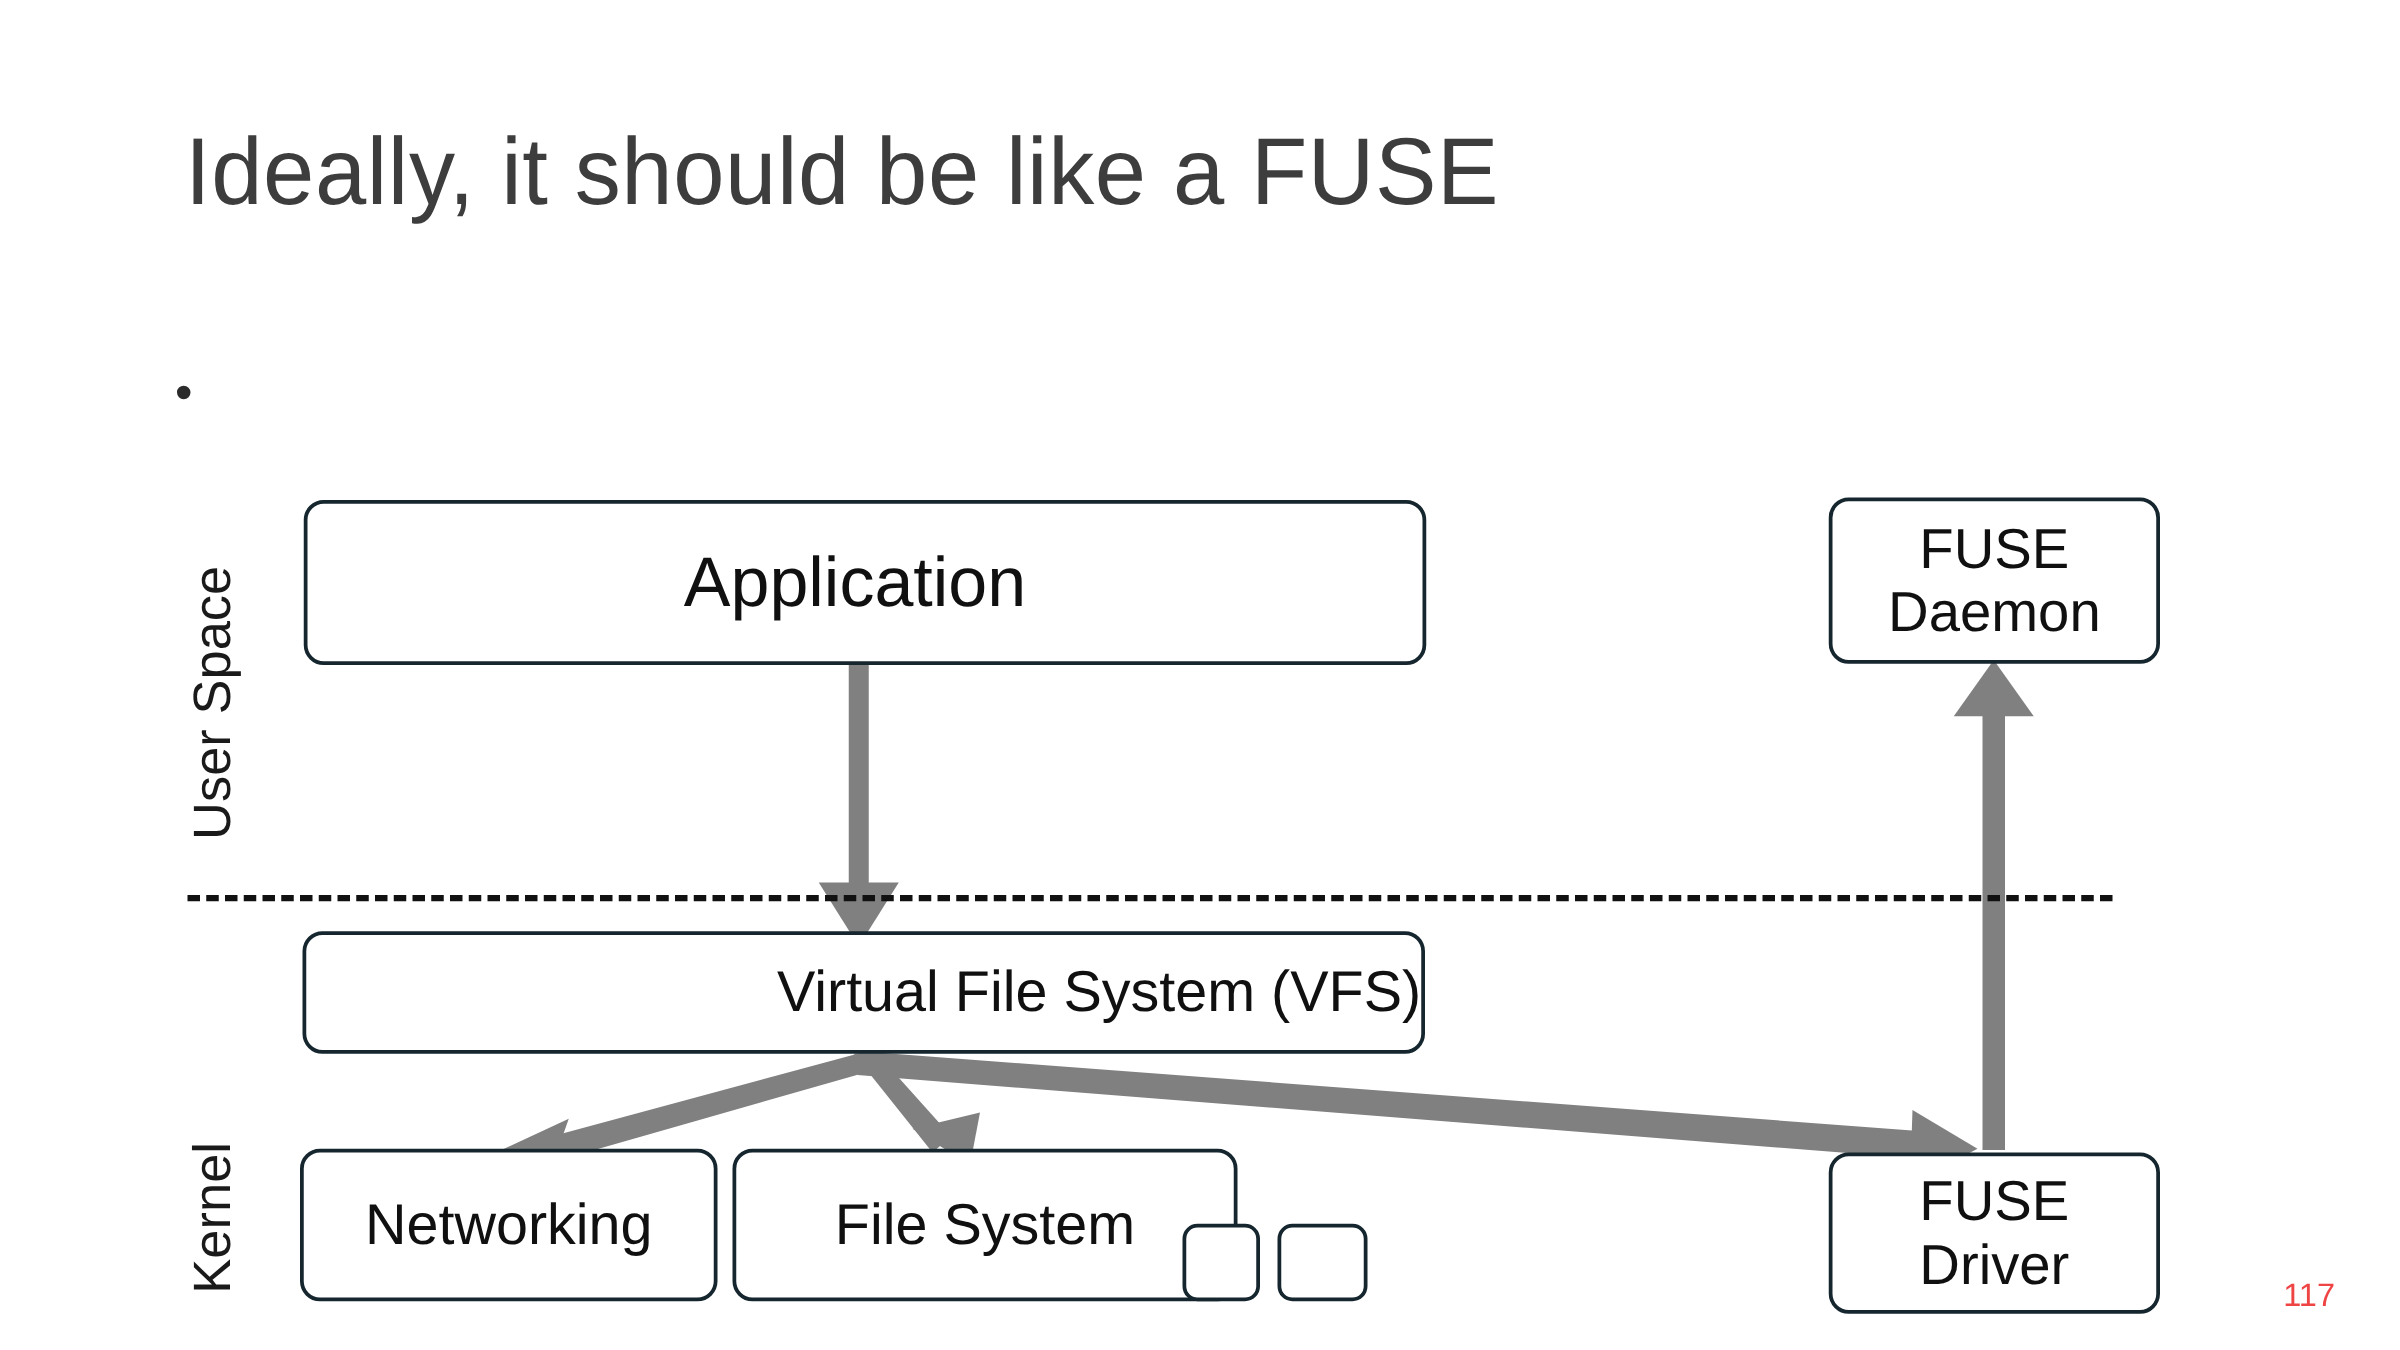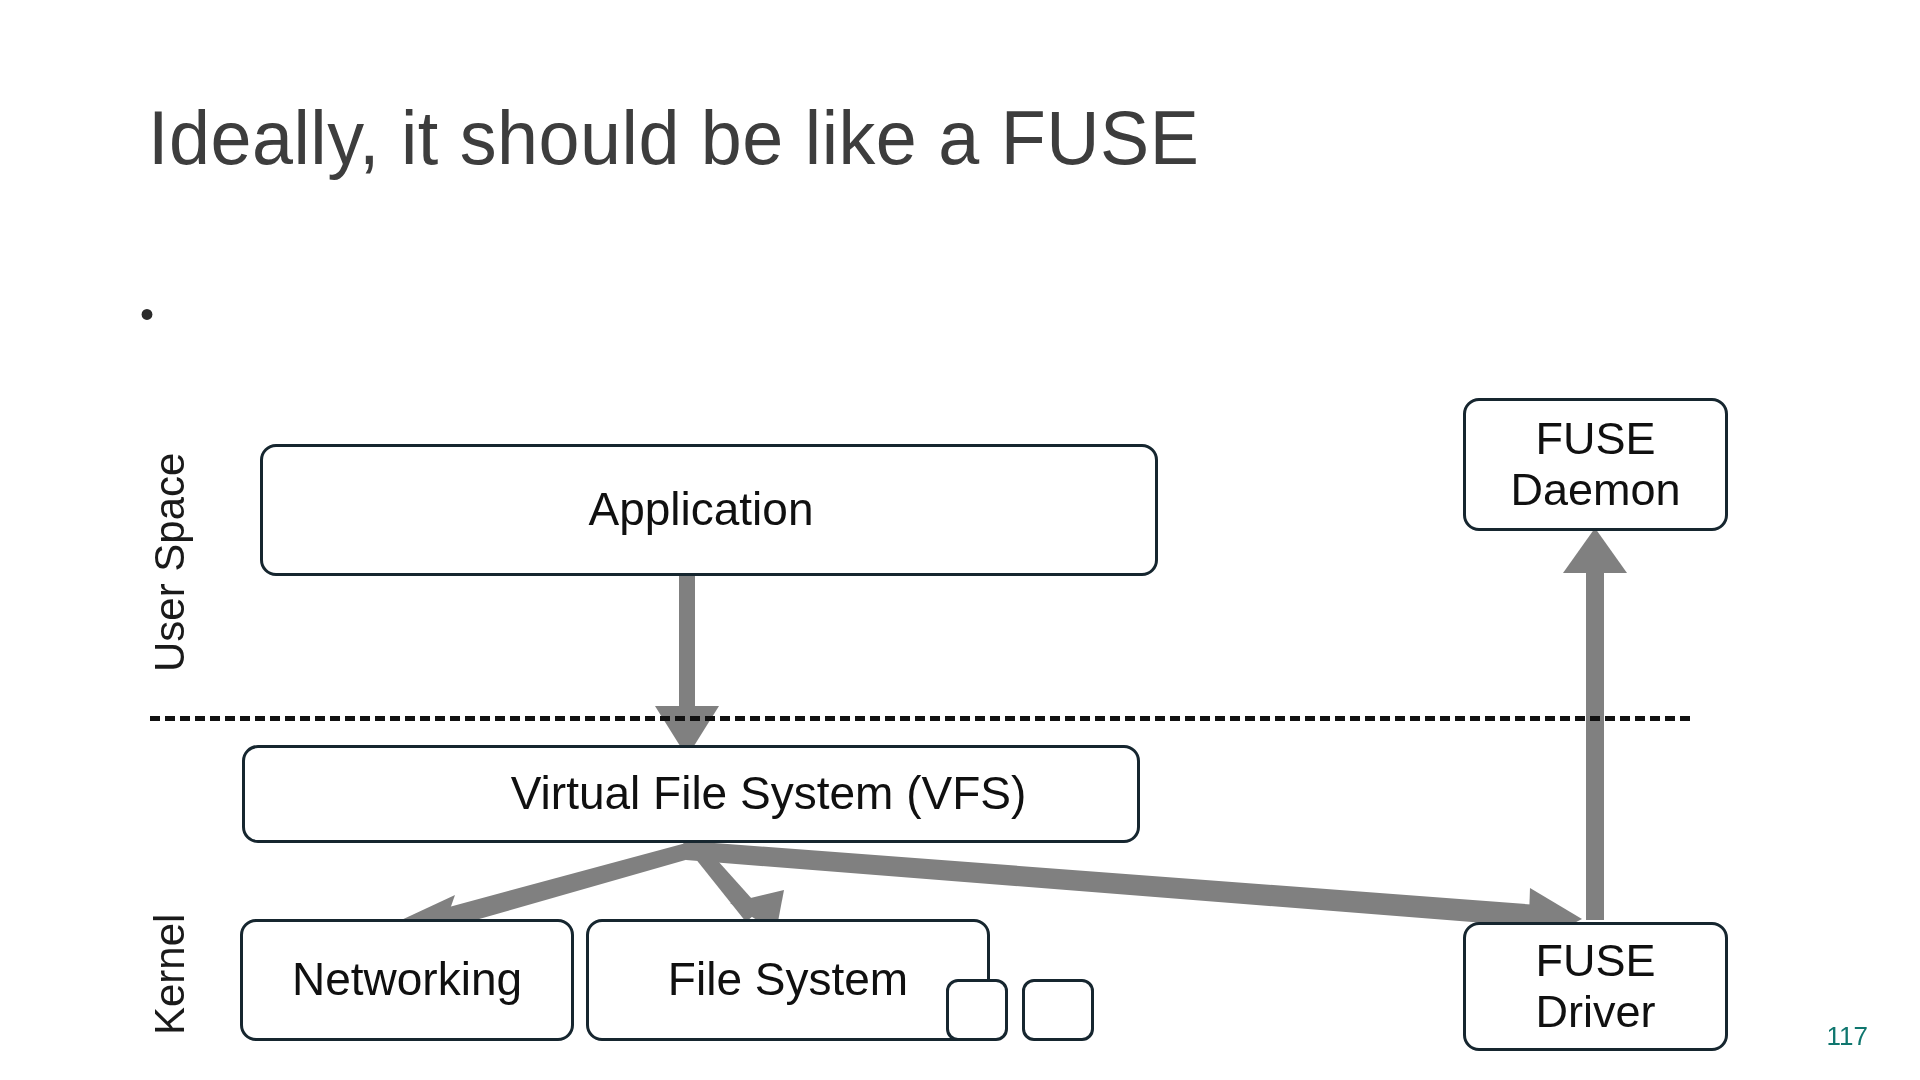--- a/index.html
+++ b/index.html
@@ -98,44 +98,43 @@
     font-weight: 300;
     text-align: center;
     z-index: 3;
   }
   .node-box .node-label {
     line-height: 1.12;
     white-space: pre-line;
   }
 
   #box-application {
-    left: 260px;
+    left: 243px;
     top: 400px;
     width: 898px;
     height: 132px;
-    font-size: 46px;
-    margin-top: 44px;
+    font-size: 56px;
   }
   #box-application .node-label { transform: translateX(-8px); }
 
   #box-fuse-daemon {
     left: 1463px;
     top: 398px;
     width: 265px;
     height: 133px;
     font-size: 45px;
   }
 
   #box-vfs {
     left: 242px;
     top: 745px;
     width: 898px;
     height: 98px;
     font-size: 46px;
-    justify-content: center;
+    justify-content: flex-end;
   }
   #box-vfs .node-label { padding-left: 155px; }
 
   #box-networking {
     left: 240px;
     top: 919px;
     width: 334px;
     height: 122px;
     font-size: 46px;
     text-align: center;
@@ -194,21 +193,21 @@
     z-index: 1;
     pointer-events: none;
   }
 
   
   #page-number {
     position: absolute;
     right: 52px;
     bottom: 28px;
     font-size: 26px;
-    color: #0f766e;
+    color: #ef4444;
     font-weight: 400;
   }
 </style>
 </head>
 <body>
 
 <div id="slide-title">Ideally, it should be like a FUSE</div>
 
 <div id="bullet-list">
   <div class="bullet-row">

